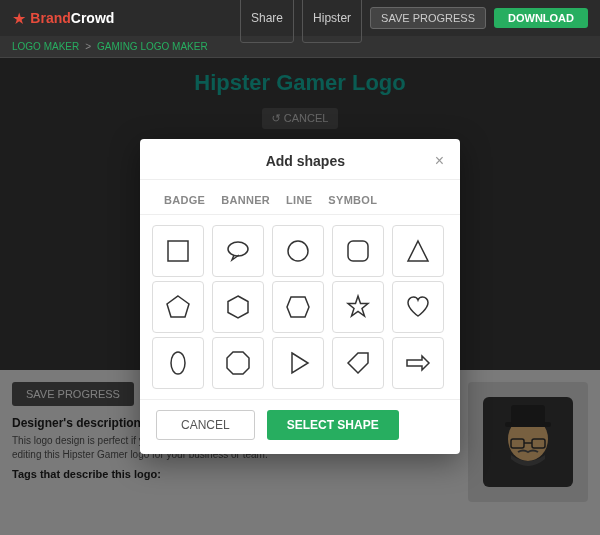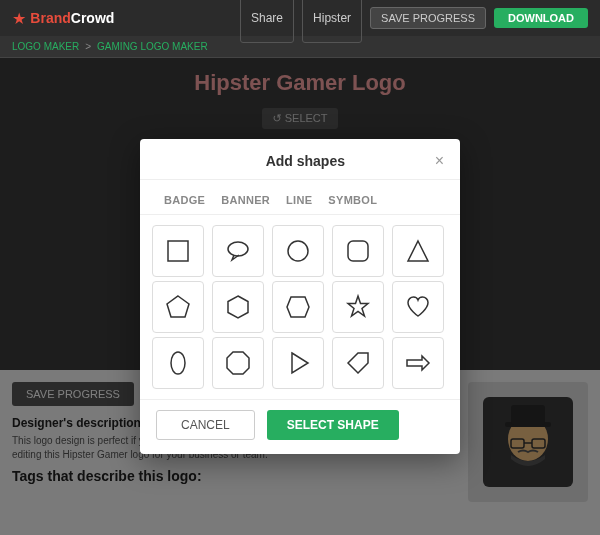--- a/index.html
+++ b/index.html
@@ -96,21 +96,21 @@
     }
 
     
     .page-title-area {
       text-align: center;
       padding: 12px 0 8px;
     }
     .page-title {
       font-size: 22px;
       font-weight: bold;
-      color: #fca5a5;
+      color: #14b8a6;
     }
 
     
     .editor-toolbar {
       display: flex;
       justify-content: center;
       gap: 8px;
       padding: 4px 0;
     }
     .toolbar-btn {
@@ -189,21 +189,21 @@
       color: #222;
       margin-bottom: 4px;
     }
     .description-text {
       font-size: 10px;
       color: #555;
       line-height: 1.4;
       margin-bottom: 6px;
     }
     .tags-title {
-      font-size: 14px;
+      font-size: 11px;
       font-weight: bold;
       color: #222;
     }
     .bottom-right {
       width: 120px;
     }
     .logo-preview {
       width: 120px;
       height: 120px;
       background: #ddd;
@@ -358,21 +358,21 @@
   <span>GAMING LOGO MAKER</span>
 </div>
 
 <div class="main-content">
 
   <div class="page-title-area">
     <h1 class="page-title">Hipster Gamer Logo</h1>
   </div>
 
   <div class="editor-toolbar">
-    <button class="toolbar-btn">↺ SELECT</button>
+    <button class="toolbar-btn">↺ CANCEL</button>
   </div>
 
   <div style="position:relative; display:flex; justify-content:center; margin-top:6px;">
     <div class="canvas-area">
       <span class="canvas-text">MR</span>
     </div>
 
   </div>
 
   <div class="bottom-section">

